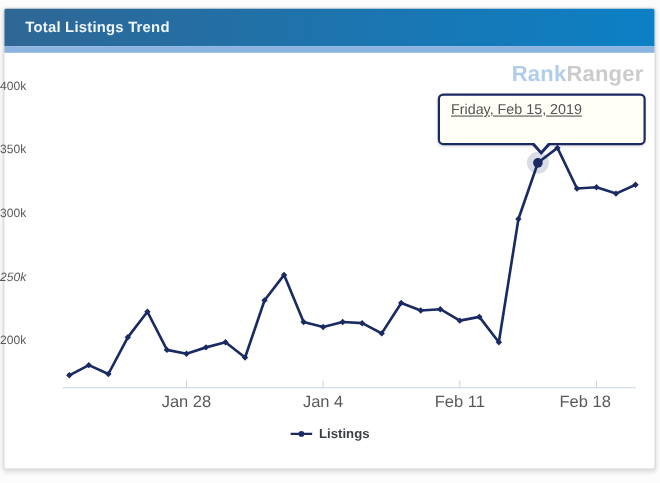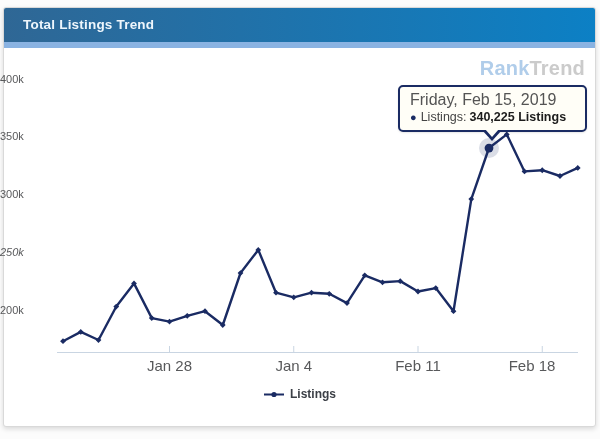--- a/index.html
+++ b/index.html
@@ -56,21 +56,21 @@
   .tooltip {
     position:absolute; left:398px; top:85px; width:189px; height:47px;
     background:#fffef7;
     border:2px solid #1a2b63;
     border-radius:5px;
     padding:5px 10px;
     box-shadow:0 1px 2px rgba(0,0,0,0.1);
     white-space:nowrap;
     z-index:5;
   }
-  .tt-date { font-size:16px; color:#545454; line-height:15px; }
+  .tt-date { font-size:13px; color:#545454; line-height:15px;text-decoration:underline; }
   .tt-row  { font-size:12.5px; color:#444; line-height:18px; margin-top:1px; }
   .tt-bullet { color:#1a2b63; font-size:11px; margin-right:4px; }
   .tt-value  { font-weight:bold; color:#1c1c1c; margin-left:3px; }
   .tt-arrow-outer {
     position:absolute; bottom:-11px; left:92px; margin-left:-10px;
     width:0; height:0;
     border-left:10px solid transparent; border-right:10px solid transparent;
     border-top:11px solid #1a2b63;
   }
   .tt-arrow-inner {
@@ -92,21 +92,21 @@
 
 <div class="page">
 
   <div class="card">
     <div class="card-header">
       <span class="card-title">Total Listings Trend</span>
     </div>
     <div class="header-accent"></div>
   </div>
 
-  <div class="watermark"><span class="wm-rank">Rank</span><span class="wm-ranger">Trend</span></div>
+  <div class="watermark"><span class="wm-rank">Rank</span><span class="wm-ranger">Ranger</span></div>
 
   <div id="ylabels">
       <div class="ytick" style="top: 72.5px;">400k</div>
       <div class="ytick" style="top: 130.25px;">350k</div>
       <div class="ytick" style="top: 188px;">300k</div>
       <div class="ytick" style="top: 245.75px; font-style: italic;">250k</div>
       <div class="ytick" style="top: 303.5px;">200k</div>
     </div>
   <div id="xlabels">
       <div class="xtick" style="left: 139.5px;">Jan 28</div>
@@ -151,21 +151,20 @@
       <path d="M503.85,134.44 L506.75,131.54 L509.65,134.44 L506.75,137.34 Z" fill="#1a2b63"></path>
       <path d="M521.6,171.4 L524.5,168.5 L527.4,171.4 L524.5,174.3 Z" fill="#1a2b63"></path>
       <path d="M539.35,170.245 L542.25,167.345 L545.15,170.245 L542.25,173.145 Z" fill="#1a2b63"></path>
       <path d="M557.1,176.02 L560,173.12 L562.9,176.02 L560,178.92000000000002 Z" fill="#1a2b63"></path>
       <path d="M574.85,167.935 L577.75,165.035 L580.65,167.935 L577.75,170.835 Z" fill="#1a2b63"></path>
       <circle cx="489" cy="148.040125" r="4.4" fill="#1a2b63"></circle>
     </svg>
 
   <div class="tooltip">
     <div class="tt-date">Friday, Feb 15, 2019</div>
-    <div class="tt-row"><span class="tt-bullet">●</span><span class="tt-label">Listings:</span><span class="tt-value">340,225 Listings</span></div>
     <div class="tt-arrow-outer"></div>
     <div class="tt-arrow-inner"></div>
   </div>
 
   <div class="legend">
     <svg class="legend-marker" width="20" height="9" viewBox="0 0 20 9" xmlns="http://www.w3.org/2000/svg">
       <line x1="0" y1="4.5" x2="20" y2="4.5" stroke="#1a2b63" stroke-width="2"></line>
       <circle cx="10" cy="4.5" r="2.6" fill="#1a2b63"></circle>
     </svg>
     <span class="legend-label">Listings</span>

